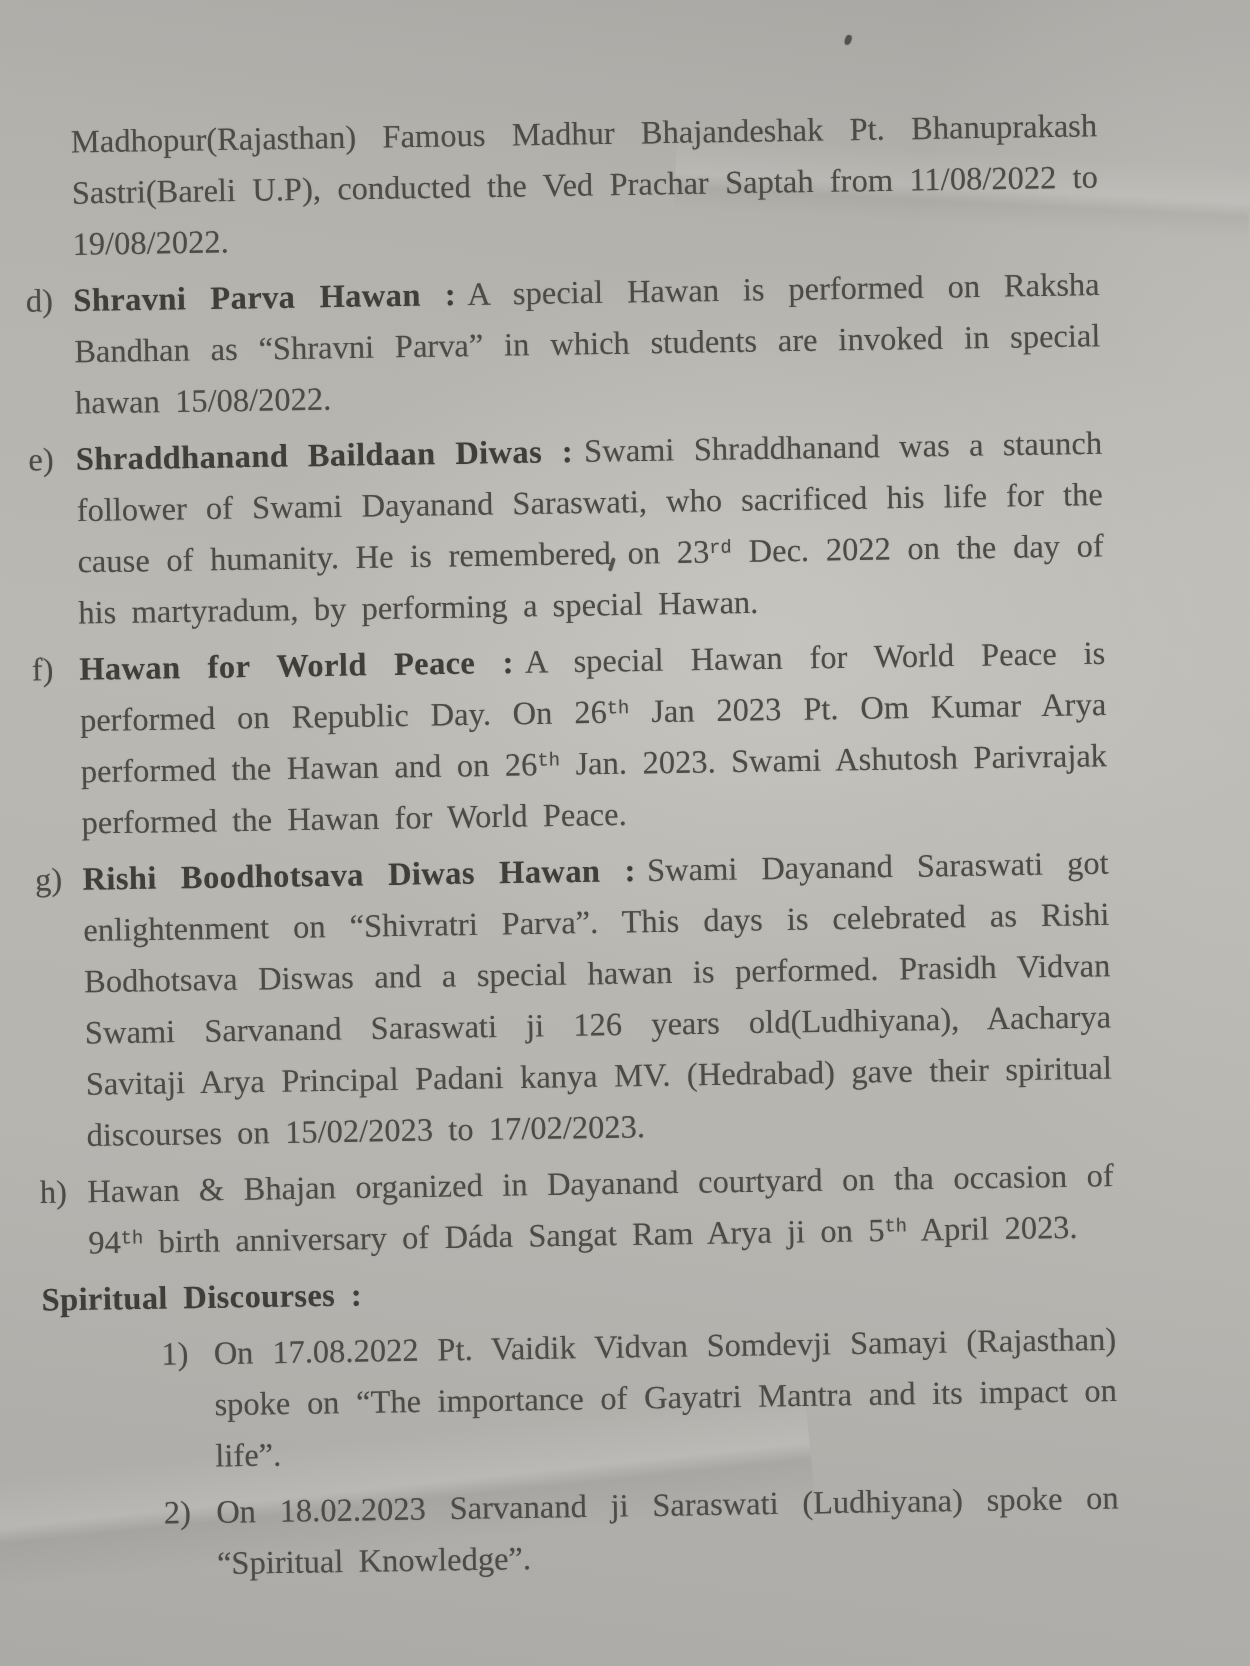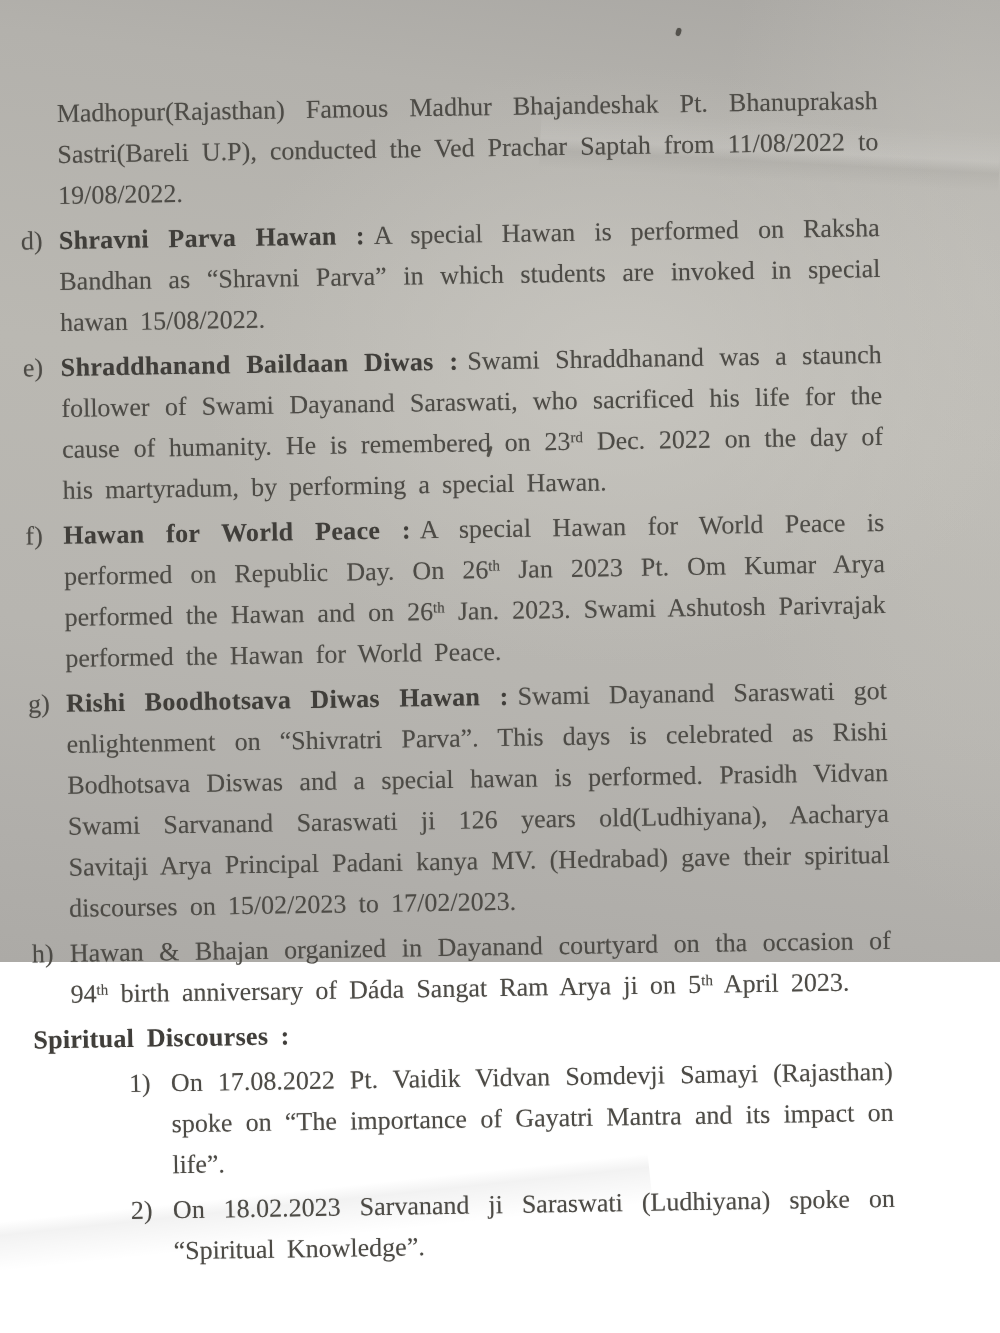--- a/index.html
+++ b/index.html
@@ -7,21 +7,21 @@
     margin: 0;
     padding: 0;
     width: 1000px;
     height: 1333px;
     overflow: hidden;
     font-family: "Liberation Serif", "DejaVu Serif", serif;
   }
   .sheet {
     position: relative;
     width: 1000px;
-    height: 962px;
+    height: 1333px;
     background:
       radial-gradient(ellipse 700px 500px at 62% 38%, rgba(201,199,193,0.85) 0%, rgba(201,199,193,0) 60%),
       radial-gradient(ellipse 400px 900px at 99% 30%, rgba(199,197,191,0.55) 0%, rgba(199,197,191,0) 70%),
       linear-gradient(187deg, #a9a7a3 0%, #b3b1ac 14%, #bab8b2 42%, #b7b5b0 68%, #b0aeaa 88%, #acaaa6 100%);
     background-color: #b3b1ac;
   }
   
   .crease-1 {
     position: absolute;
     left: -50px; top: 1150px;
@@ -105,20 +105,21 @@
   .sub-item > .label {
     position: absolute;
     left: 0;
     top: 0;
   }
   sup {
     font-size: 0.58em;
     line-height: 0;
     vertical-align: 0.5em;
     letter-spacing: 0;
+    font-family: Liberation Mono, monospace;
   }
 </style>
 </head>
 <body>
 
 <div class="sheet">
   <div class="crease-1"></div>
   <div class="crease-2"></div>
   <div class="ink-speck"></div>
   <div class="stray-mark"></div>

